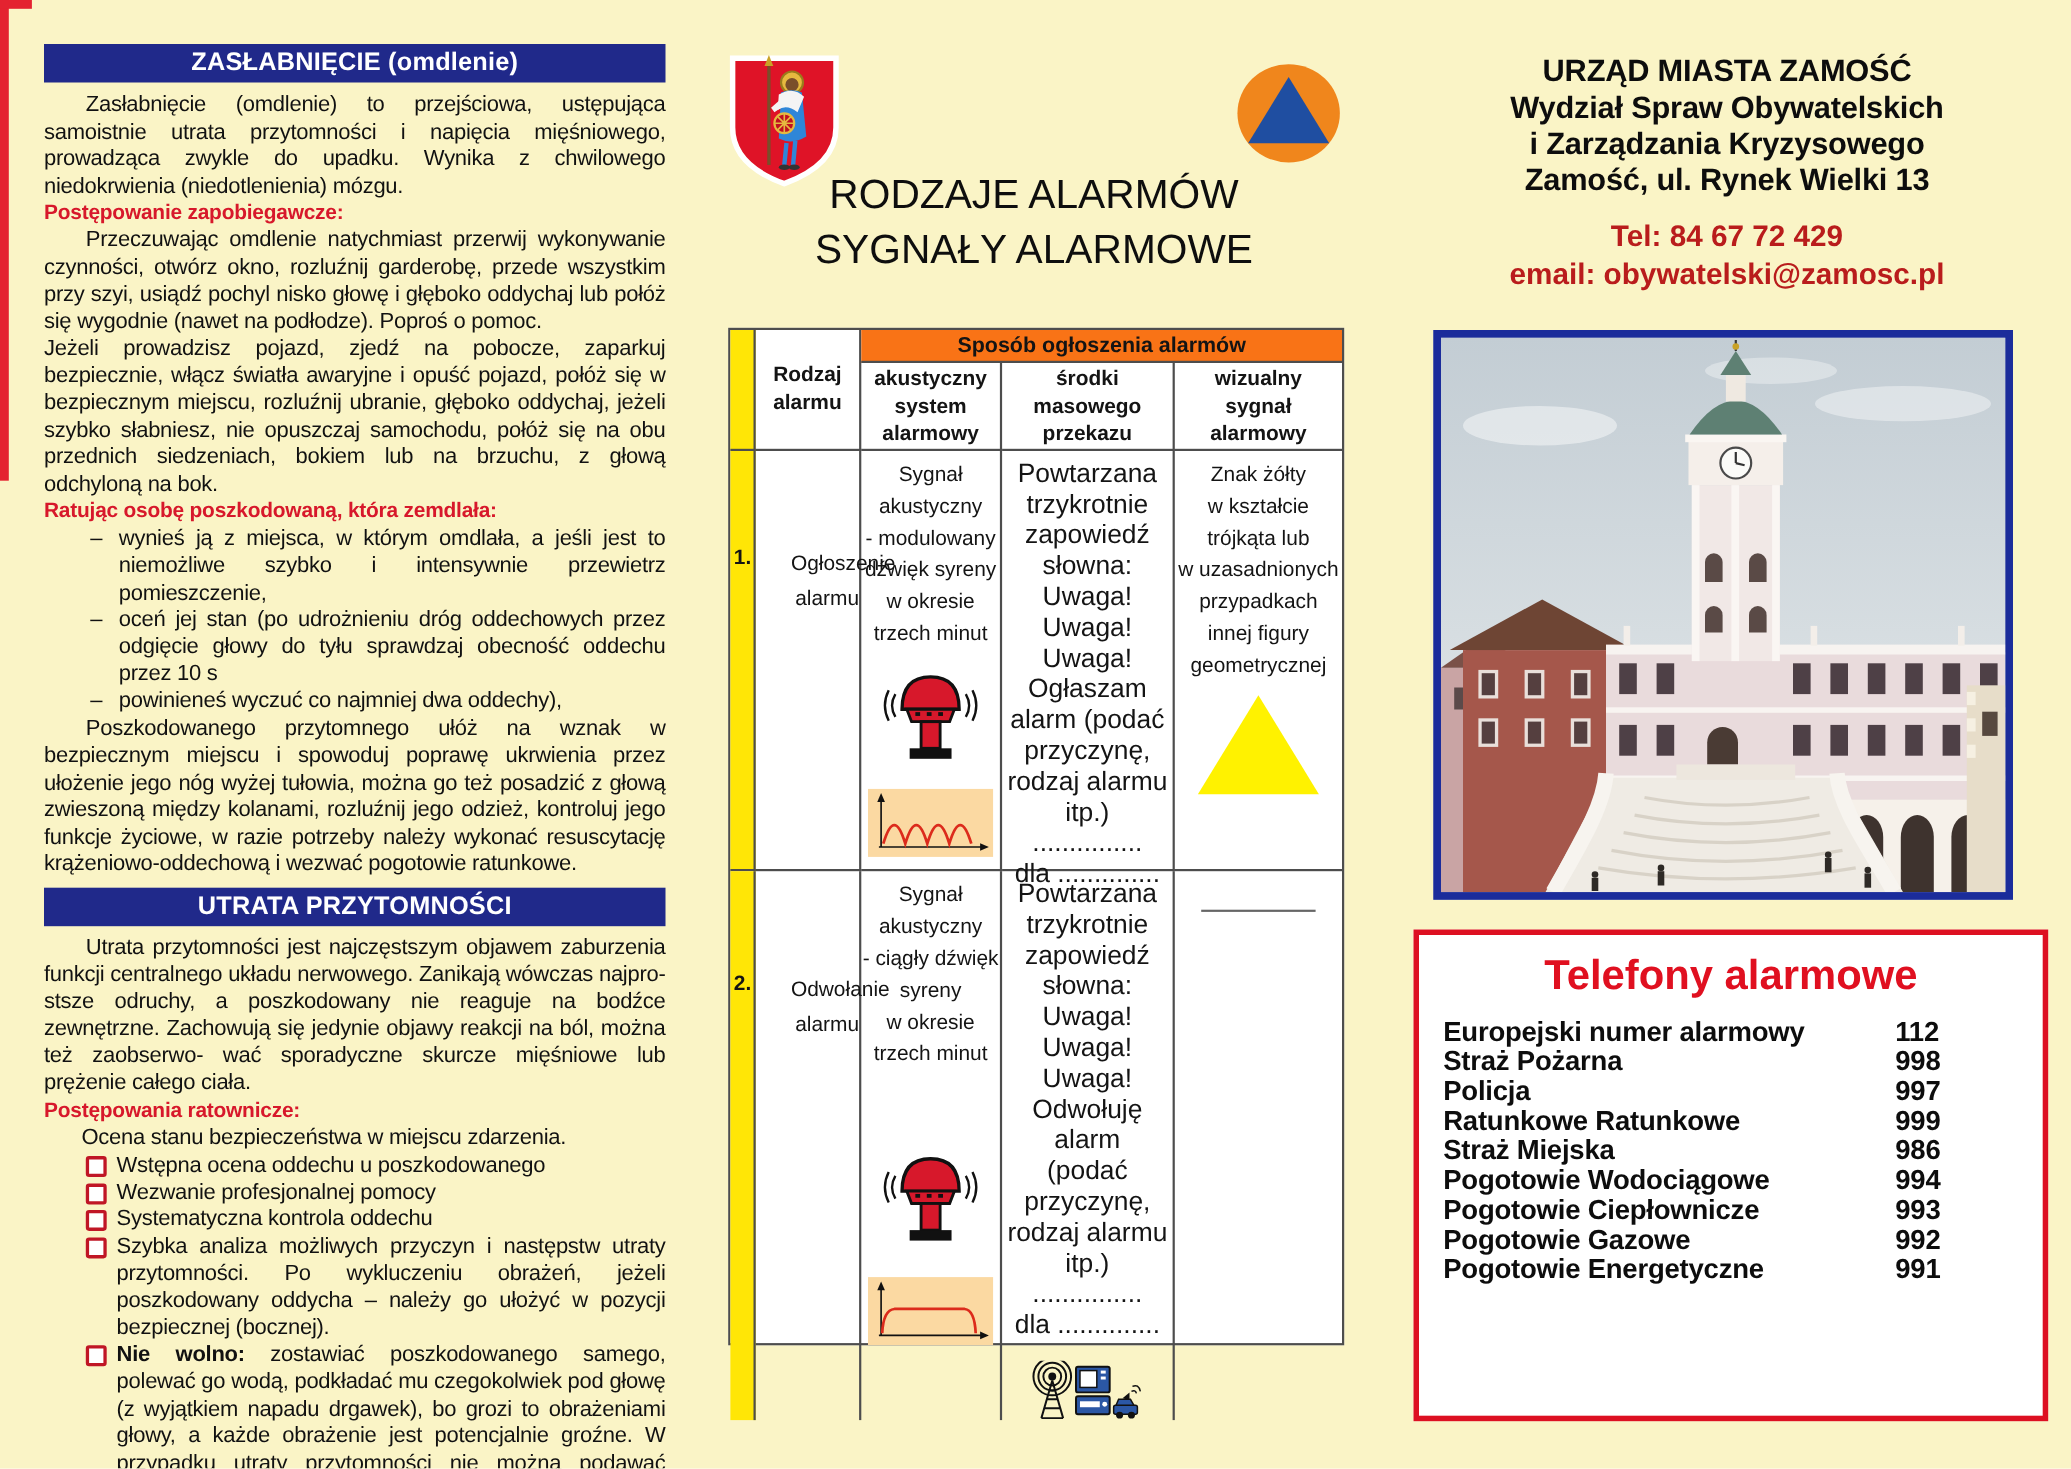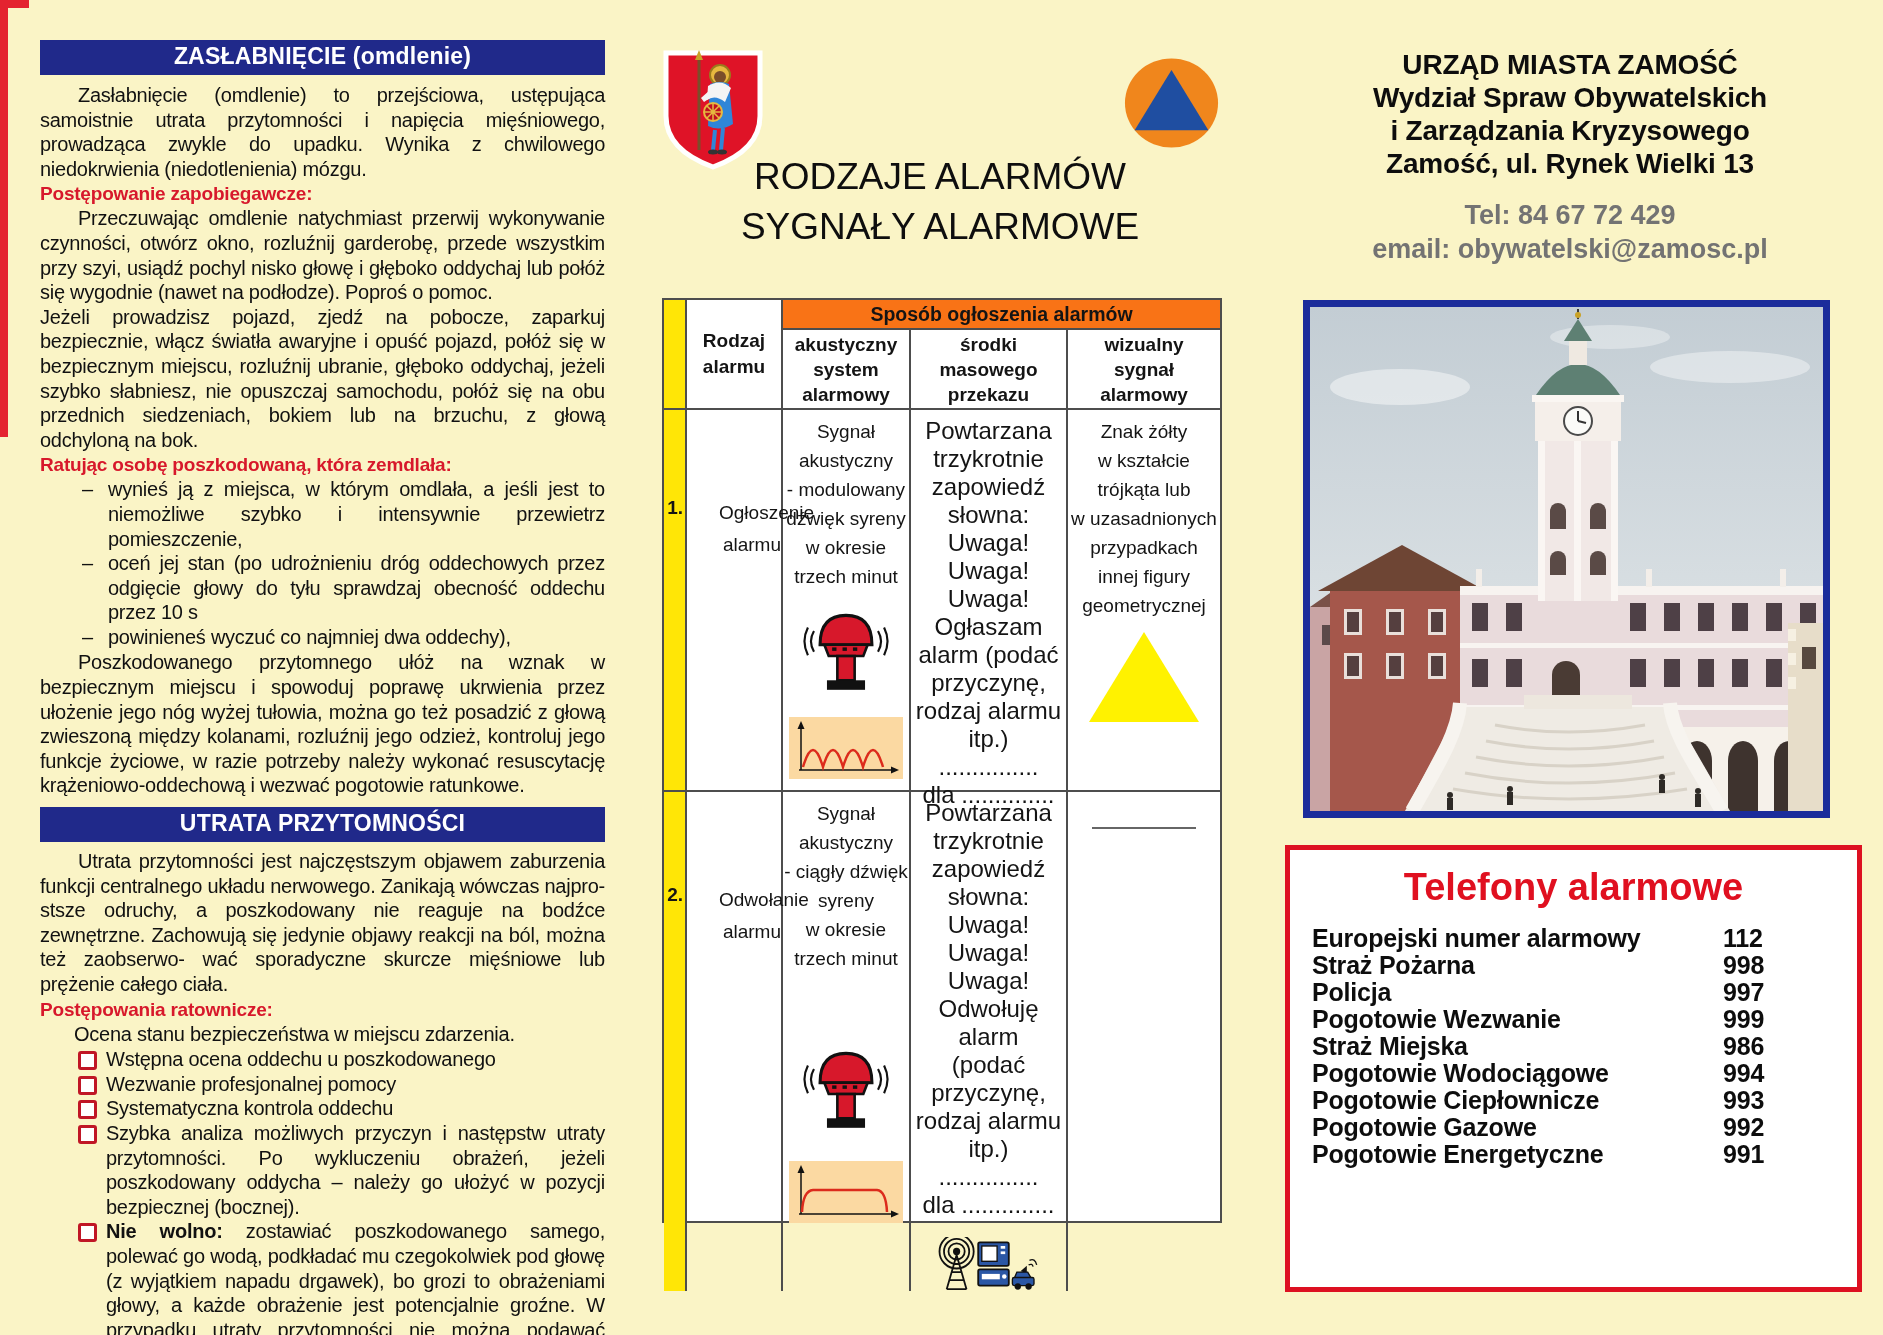--- a/index.html
+++ b/index.html
@@ -71,21 +71,21 @@
   .yellow-triangle { width:0; height:0; margin-top:12px;
     border-left:55px solid transparent; border-right:55px solid transparent;
     border-bottom:90px solid #FFF200; }
   .no-signal-dash { width:104px; border-top:2px solid #666; margin-top:28px; }
 
   
   .cd-logo { position:absolute; left:1123px; top:56px; }
   .office  { position:absolute; left:1290px; top:48px; width:560px; text-align:center;
              font-weight:bold; font-size:28px; line-height:33px; color:#0d0d0d; letter-spacing:-0.2px; }
   .contact { position:absolute; left:1290px; top:198px; width:560px; text-align:center;
-             font-weight:bold; font-size:27px; line-height:34px; color:#737373; }
+             font-weight:bold; font-size:27px; line-height:34px; color:#b91c1c; }
   .photo   { position:absolute; left:1303px; top:300px; width:527px; height:518px;
              border:7px solid #1B2C9B; box-sizing:border-box; background:#CBD5DB; }
   .phones  { position:absolute; left:1285px; top:845px; width:577px; height:447px;
              background:#fff; border:5px solid #DD1021; box-sizing:border-box; }
   .phones-title { color:#E01020; font-weight:bold; font-size:38px; text-align:center; margin:16px 0 0; }
   .phone-list { margin-top:16px; }
   .phone-row { display:flex; font-weight:bold; font-size:25px; line-height:27px;
                padding:0 72px 0 22px; color:#0d0d0d; letter-spacing:-0.2px; }
   .phone-row .name { flex:1; }
   .phone-row .num  { flex:none; width:62px; text-align:left; }
@@ -467,21 +467,21 @@
         </div>
       <div class="phone-row">
           <span class="name">Straż Pożarna</span>
           <span class="num">998</span>
         </div>
       <div class="phone-row">
           <span class="name">Policja</span>
           <span class="num">997</span>
         </div>
       <div class="phone-row">
-          <span class="name">Pogotowie Wezwanie</span>
+          <span class="name">Ratunkowe Ratunkowe</span>
           <span class="num">999</span>
         </div>
       <div class="phone-row">
           <span class="name">Straż Miejska</span>
           <span class="num">986</span>
         </div>
       <div class="phone-row">
           <span class="name">Pogotowie Wodociągowe</span>
           <span class="num">994</span>
         </div>

